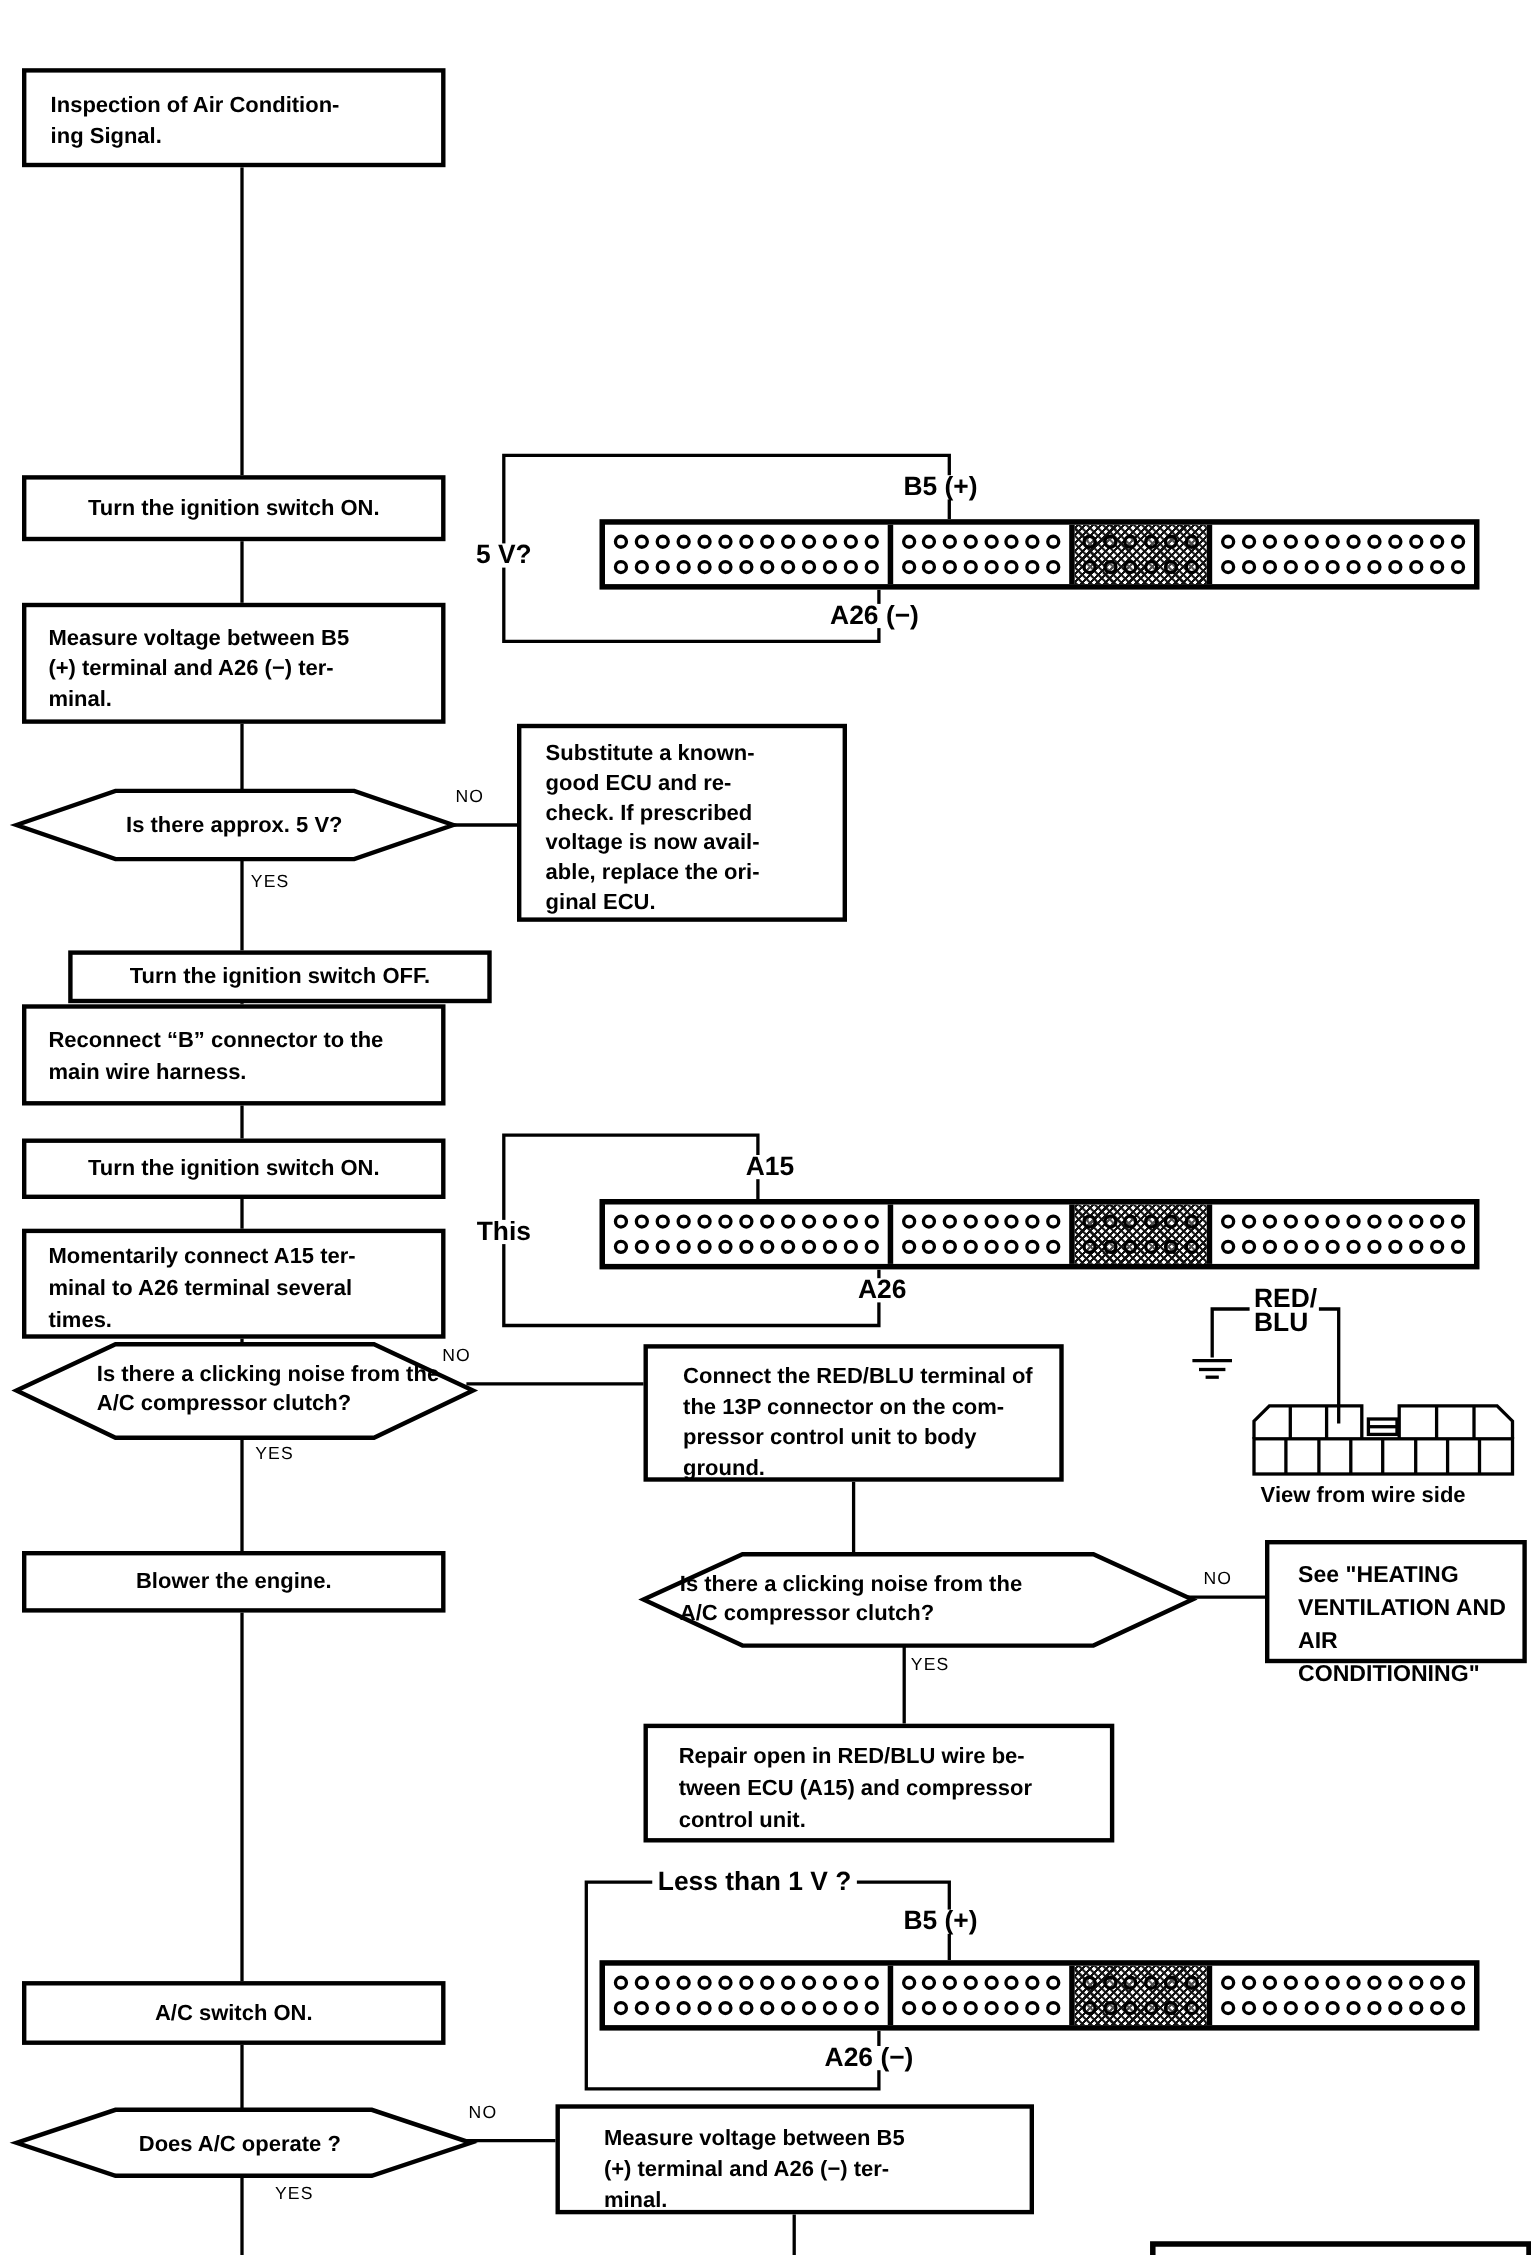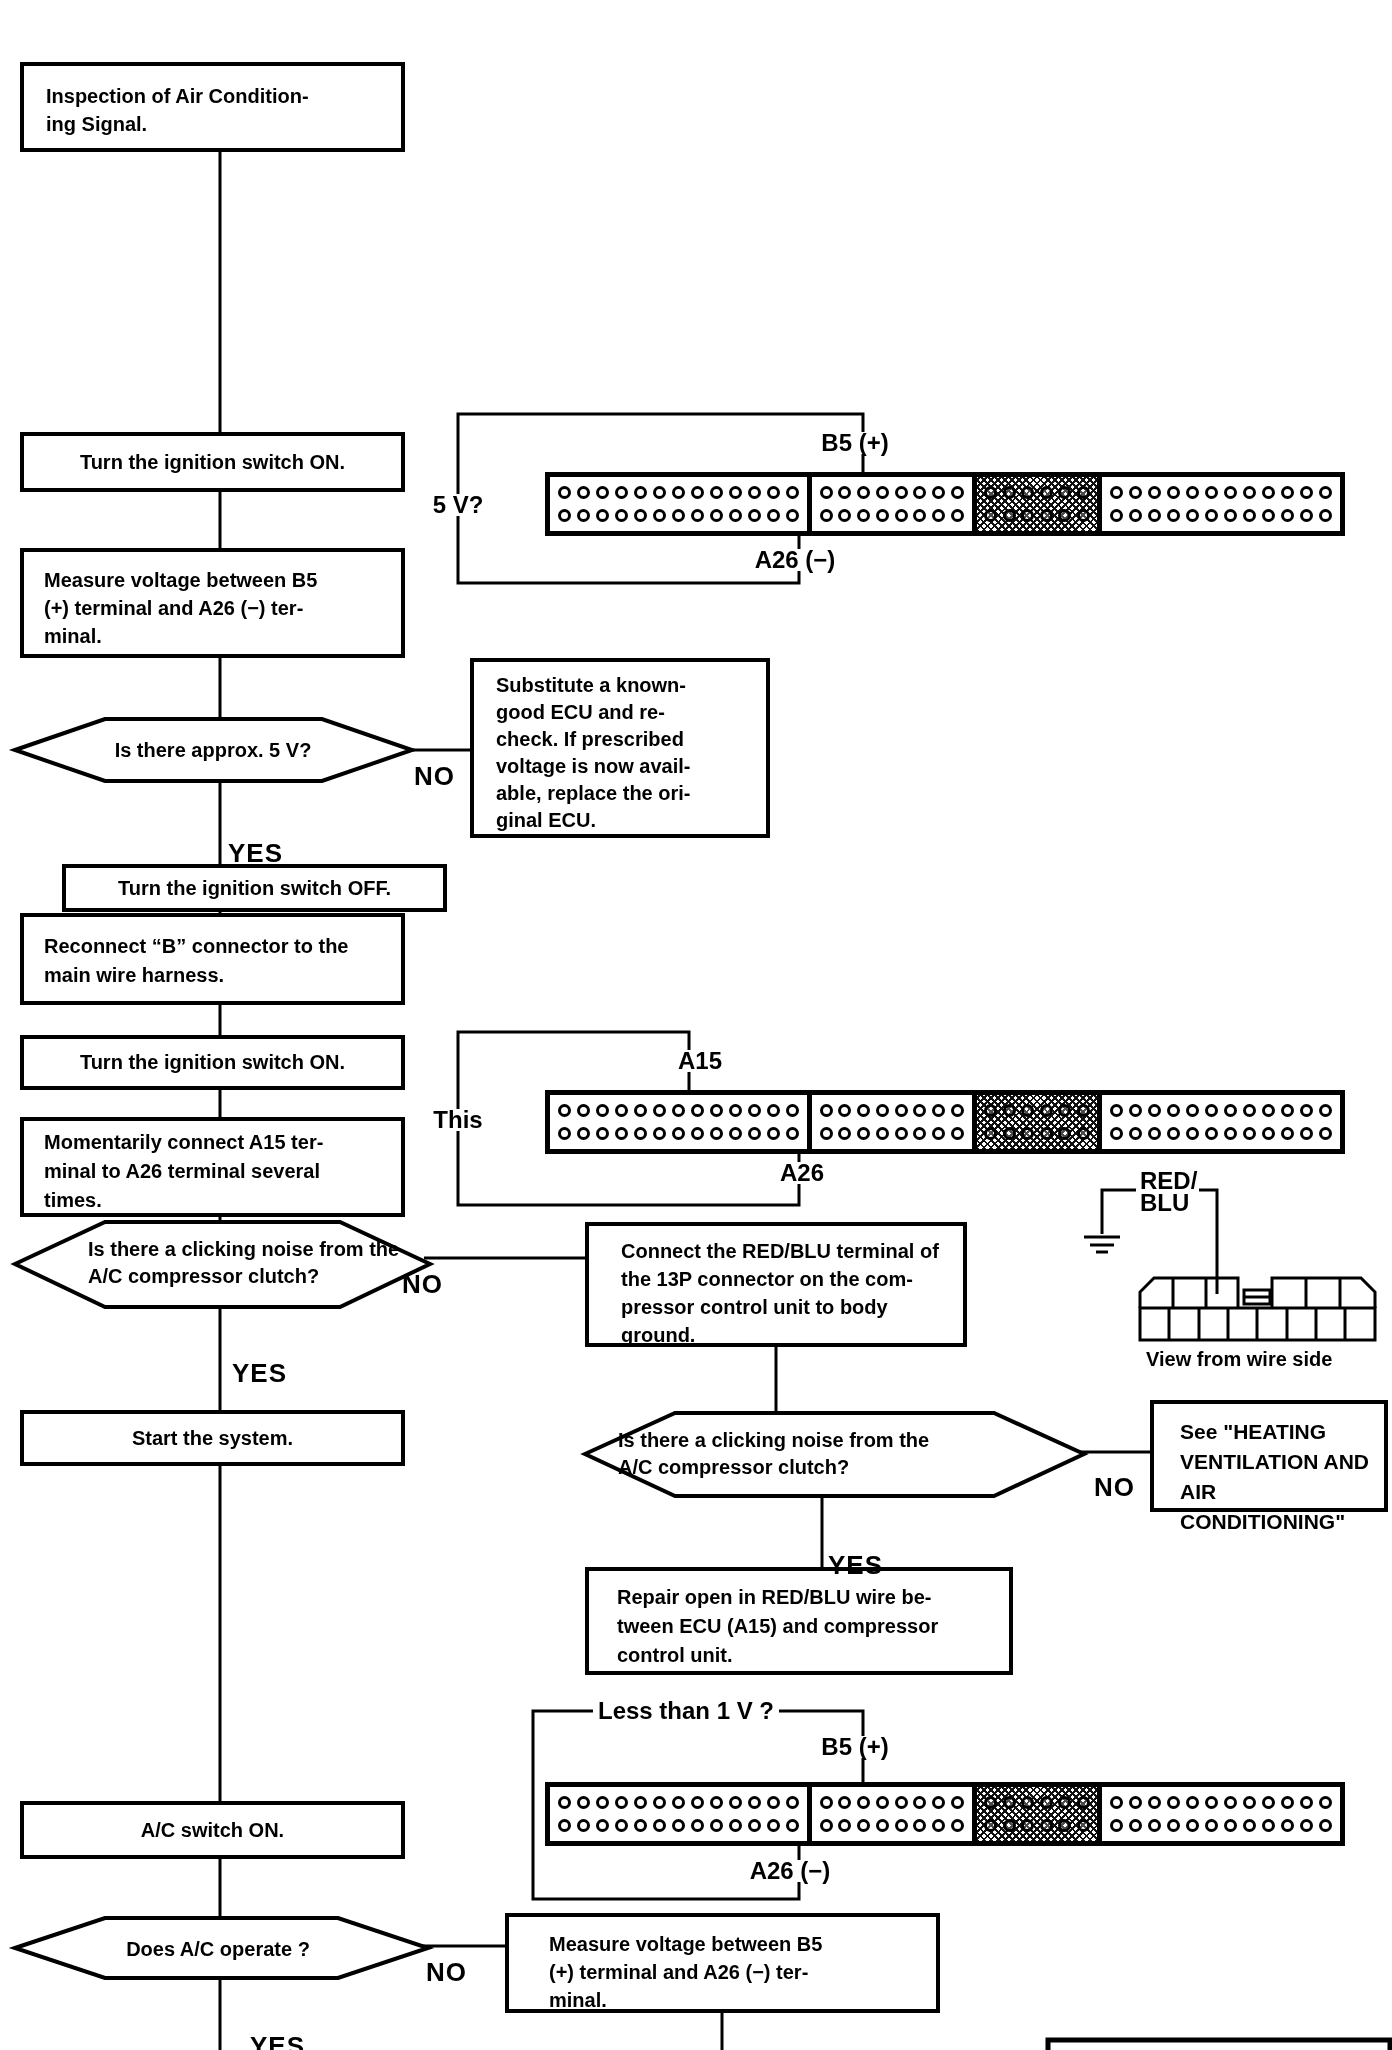--- a/index.html
+++ b/index.html
@@ -7,21 +7,21 @@
          font-family:"Liberation Sans",sans-serif;color:#000;}
   svg.layer{position:absolute;left:0;top:0;z-index:0;}
   .fbox{position:absolute;border:4px solid #000;background:#fff;box-sizing:border-box;
         font-weight:700;font-size:20px;z-index:2;}
   .txt{white-space:pre-line;}
   .vcenter{display:flex;align-items:center;justify-content:center;text-align:center;}
   .intro{position:absolute;left:10px;top:2px;width:1120px;font-weight:700;font-size:20px;
          letter-spacing:.3px;z-index:2;}
   .lbl{position:absolute;font-weight:700;font-size:24px;background:#fff;padding:0 5px;
        white-space:pre-line;transform:translateX(-50%);z-index:3;line-height:22px;}
-  .tag{position:absolute;font-weight:700;font-size:26px;letter-spacing:1px;z-index:3;margin-top:45px;}
+  .tag{position:absolute;font-weight:400;font-size:16px;letter-spacing:1px;z-index:3;}
   .hextxt{position:absolute;font-weight:700;font-size:20px;z-index:3;white-space:pre-line;line-height:27px;}
   
   .strip{position:absolute;left:545px;width:800px;height:64px;border:5px solid #000;
          background:#fff;display:flex;box-sizing:border-box;z-index:2;}
   .csec{display:flex;flex-direction:column;justify-content:space-evenly;
         border-right:5px solid #000;padding:0 2px;box-sizing:border-box;}
   .csec:last-child{border-right:none;}
   .csec.hatch{background:
      repeating-linear-gradient(45deg,#111 0 2px,rgba(0,0,0,0) 2px 5px),
      repeating-linear-gradient(-45deg,#111 0 2px,rgba(0,0,0,0) 2px 5px);}
@@ -434,21 +434,21 @@
     <span>Turn the ignition switch ON.</span>
   </div>
 
   <div class="fbox" style="left:20px;top:1117px;width:385px;height:100px;padding:7px 8px 0 20px;">
     <div class="txt" style="line-height:29px;">Momentarily connect A15 ter-
 minal to A26 terminal several
 times.</div>
   </div>
 
   <div class="fbox vcenter" style="left:20px;top:1410px;width:385px;height:56px;">
-    <span>Start the system.</span>
+    <span>Blower the engine.</span>
   </div>
 
 
   <div class="fbox vcenter" style="left:20px;top:1801px;width:385px;height:58px;">
     <span>A/C switch ON.</span>
   </div>
 
   <div class="fbox" style="left:470px;top:658px;width:300px;height:180px;padding:10px 6px 0 22px;">
     <div class="txt" style="line-height:27px;">Substitute a known-
 good ECU and re-

